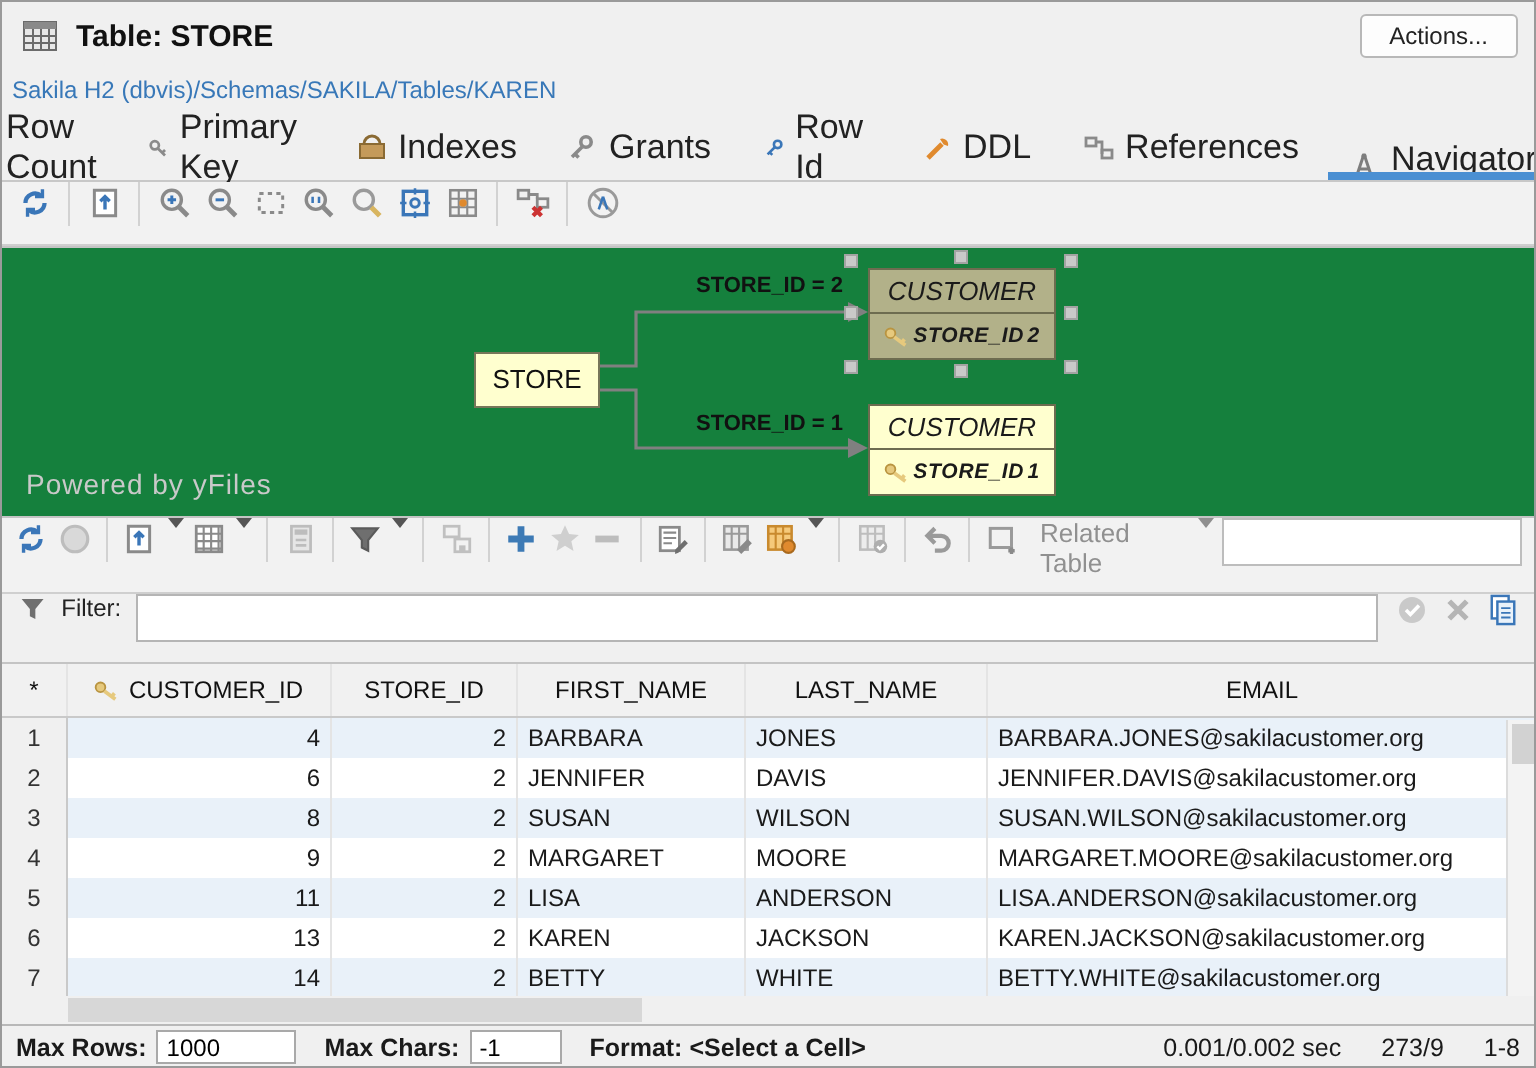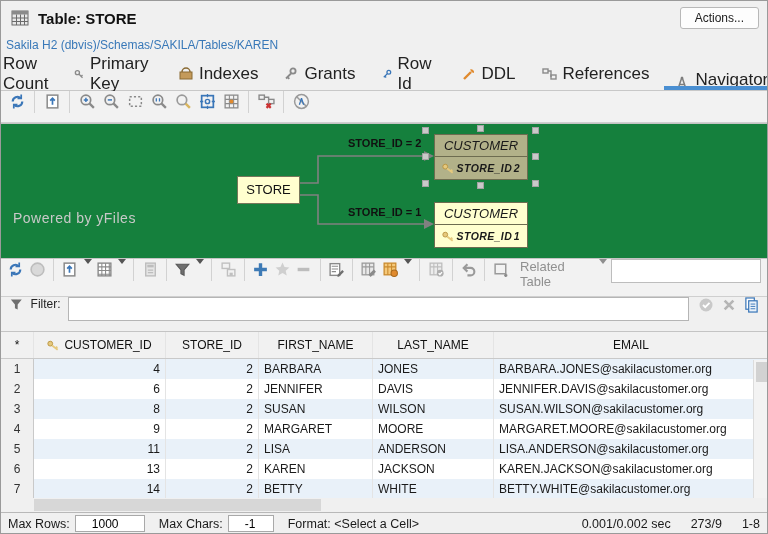--- a/index.html
+++ b/index.html
@@ -44,21 +44,21 @@
   .node { position:absolute; border:1px solid #77765a; text-align:center; font-size:13px; color:#111; }
   .node.store { left:236px; top:52px; width:63px; height:28px; line-height:26px; background:#ffffcf; }
   .cnode { position:absolute; left:433px; width:94px; height:46px; border:1px solid #6d6c50; font-size:13px;font-style:italic; }
   .cnode .hd { height:22px; line-height:21px; text-align:center; border-bottom:1px solid #6d6c50; }
   .cnode .rw { height:22px; display:flex; align-items:center; padding:0 7px; font-size:10.5px; font-weight:bold; letter-spacing:.4px; }
   .cnode .rw .col { flex:1; text-align:center; }
   .cnode.sel { top:10px; background:#b2b189; }
   .cnode.plain { top:78px; background:#ffffcf; }
   .edgelabel { position:absolute; font-size:11px; font-weight:bold; color:#111; }
   .handle { position:absolute; width:7px; height:7px; background:#c9c9c9; border:1px solid #a3a3a3; }
-  .watermark { position:absolute; left:12px; top:86px; font-size:14px; color:#c9c9c9; letter-spacing:.5px; }
+  .watermark { position:absolute; left:12px; top:110px; font-size:14px; color:#c9c9c9; letter-spacing:.5px; }
 
   
   .filterrow { position:absolute; left:0; top:296px; width:100%; height:34px; display:flex; align-items:flex-start; padding:0 8px; gap:7px; background:#f0f0f0; }
   .filterrow label { color:#222; }
   .filterrow input { width:638px; height:24px; border:1px solid #b5b5b5; font:12px "Liberation Sans",sans-serif; padding:0 4px; outline:none; background:#fff; }
   .ficons { display:flex; align-items:center; gap:8px; margin-left:2px; }
 
   
   .grid { position:absolute; left:0; top:330px; width:768px; height:167px; background:#fff; border-top:1px solid #c4c4c4; }
   .grow { display:grid; grid-template-columns:33px 132px 93px 114px 121px 1fr; height:20px; line-height:20px; }
@@ -72,22 +72,22 @@
   .al { text-align:left; }
   .vscroll { position:absolute; right:1px; top:28px; width:15px; height:139px; background:#f3f3f3; border-left:1px solid #dcdcdc; }
   .vthumb { position:absolute; left:2px; top:2px; width:11px; height:20px; background:#d2d2d2; }
 
   
   .hscroll { position:absolute; left:0; top:497px; width:768px; height:14px; background:#f0f0f0; }
   .hthumb { position:absolute; left:33px; top:1px; width:287px; height:12px; background:#d7d7d7; }
 
   
   .statusbar { position:absolute; left:0; top:511px; width:100%; height:22px; background:#f0f0f0; border-top:1px solid #b8b8b8; display:flex; align-items:center; padding:0 7px; font-size:12.5px; }
-  .statusbar .lbl { margin-right:5px; }
-  .sinput { height:17px; border:1px solid #a9a9a9; background:#fff; font:12px "Liberation Sans",sans-serif; padding:0 16px; outline:none; }
+  .statusbar .lbl { margin-right:5px;font-weight:bold; }
+  .sinput { height:17px; border:1px solid #a9a9a9; background:#fff; font:12px "Liberation Sans",sans-serif; padding:0 4px; outline:none; }
   .sinput.w1 { width:70px; margin-right:14px; }
   .sinput.w2 { width:46px; margin-right:14px; }
   .sright { margin-left:auto; display:flex; gap:20px; }
 </style>
 </head>
 <body>
 
 <div class="app">
 
   <div class="titlebar">

